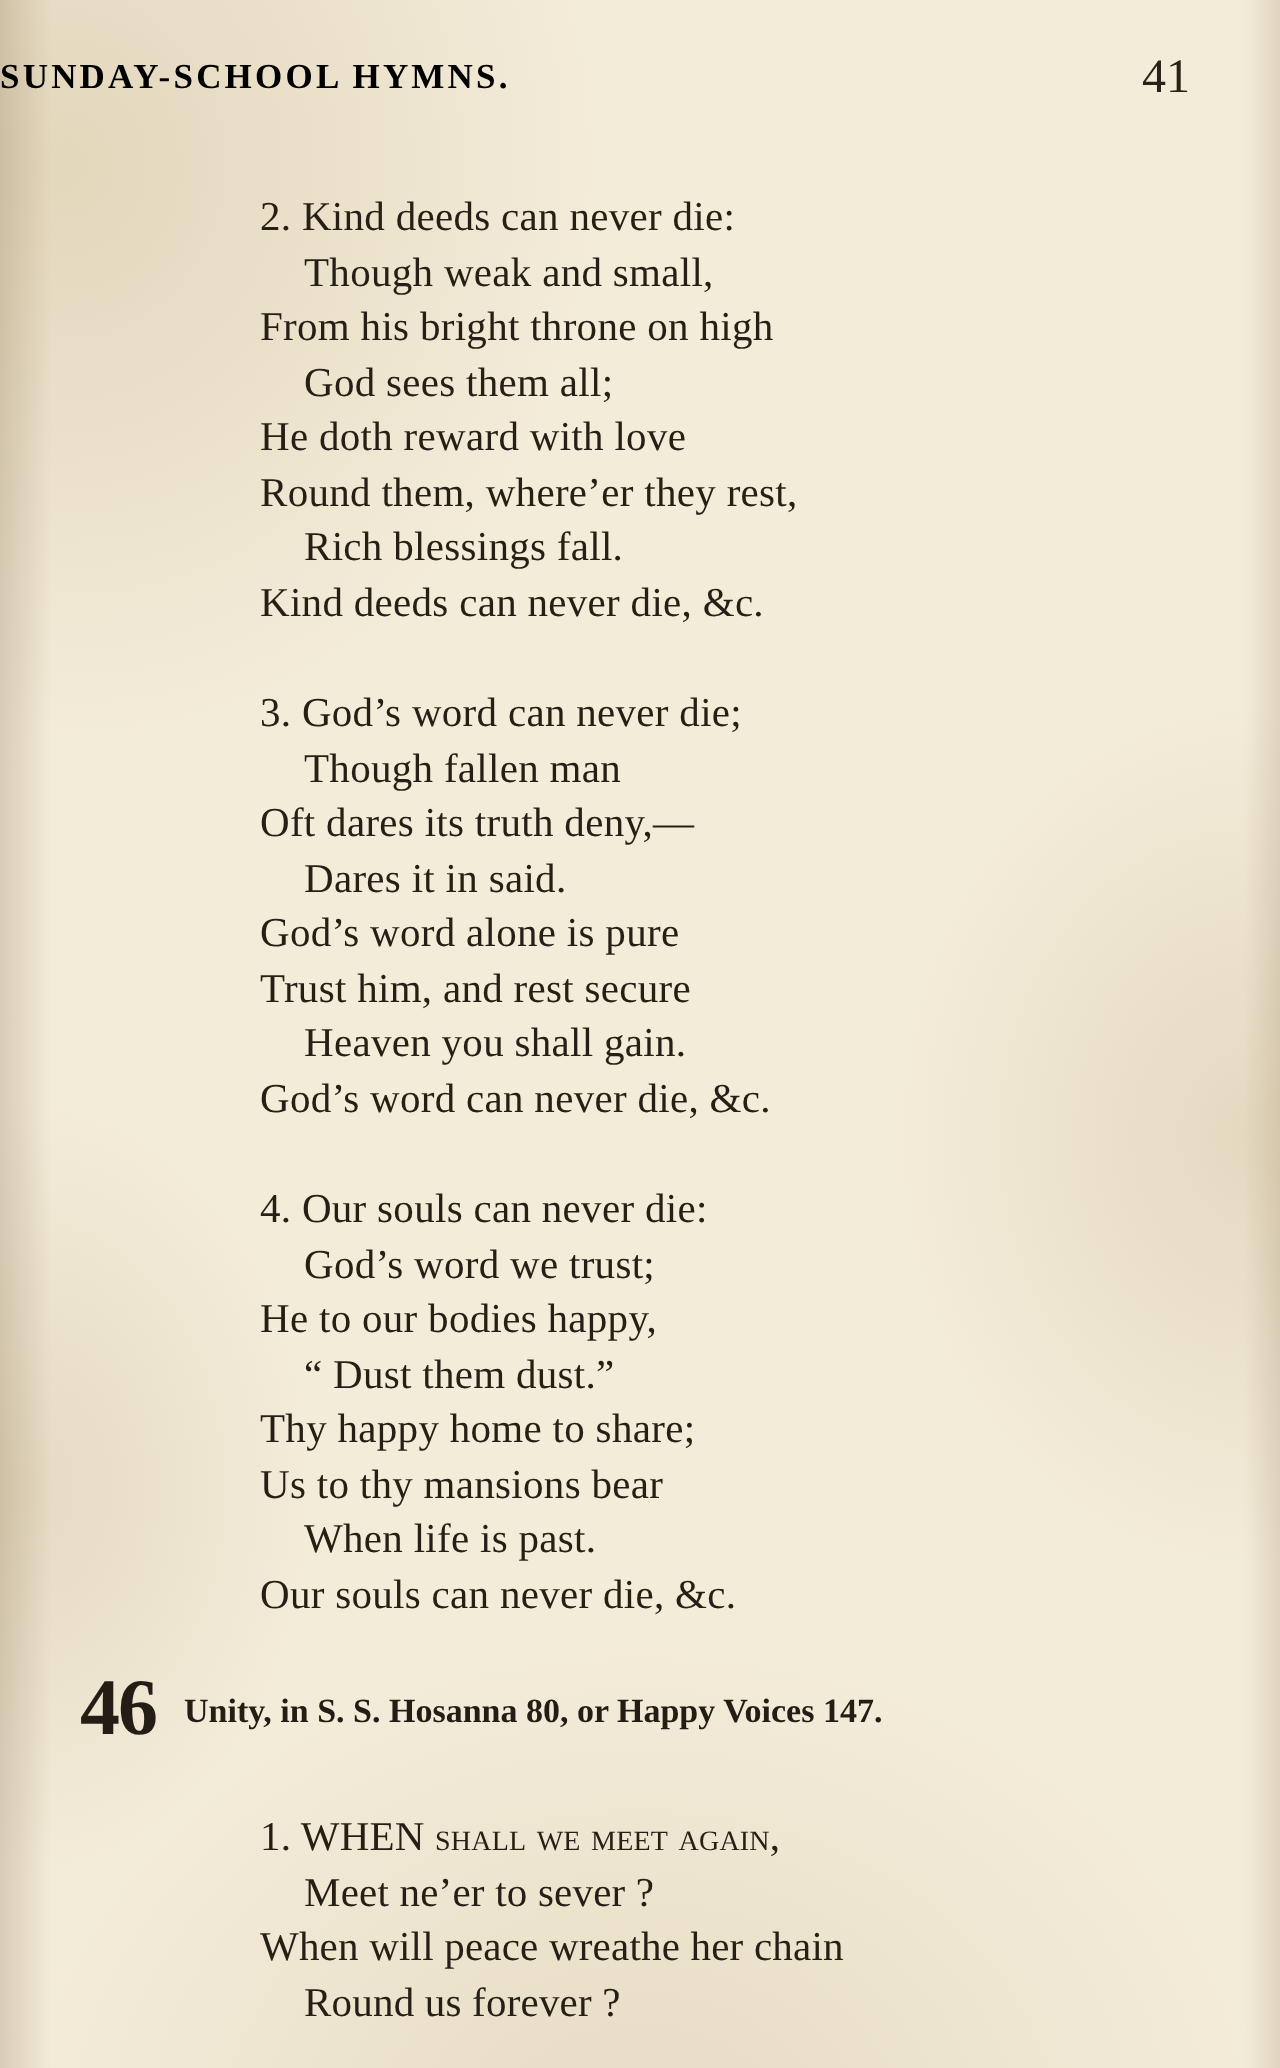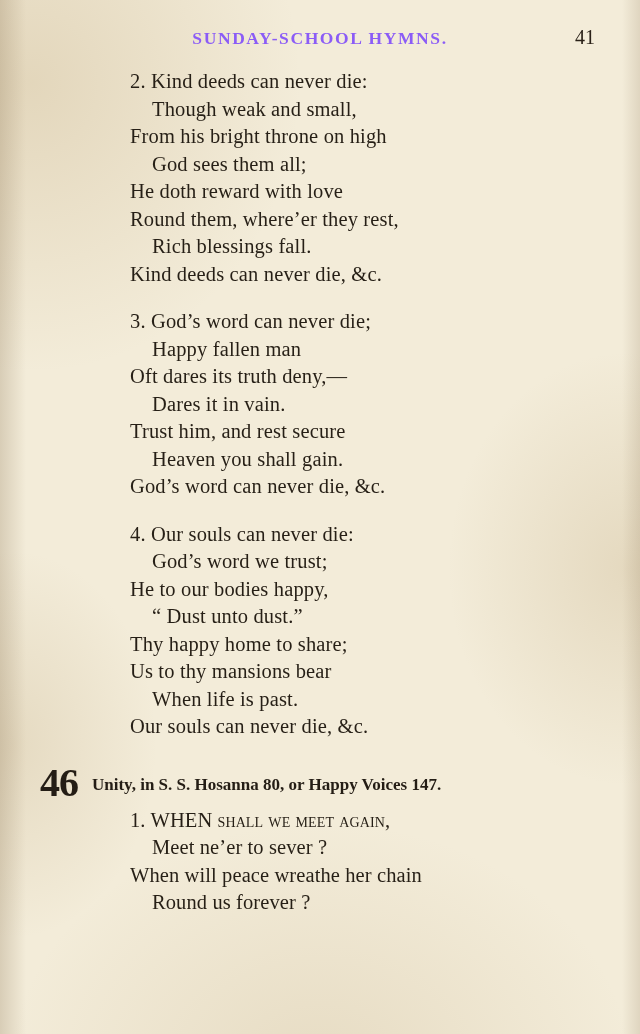--- a/index.html
+++ b/index.html
@@ -35,32 +35,31 @@
     position: absolute;
     top: 28px;
     left: 0;
     right: 0;
     height: 26px;
   }
   .running-title {
     position: absolute;
     left: 0;
     right: 0;
-    text-align: center;
     font-size: 17.5px;
     letter-spacing: 1.6px;
     font-weight: bold;
-    color: #8b5cf6;
+    color: #000000;
     font-family: "Liberation Serif", serif;
   }
   .page-number {
     position: absolute;
     right: 45px;
     top: -2px;
-    font-size: 20px;
+    font-size: 24px;
     color: #2a2118;
     font-family: "Liberation Serif", serif;
   }
   .body-col {
     position: absolute;
     top: 68px;
     left: 130px;
     width: 420px;
   }
   .stanza {
@@ -70,20 +69,21 @@
     font-size: 20.5px;
     line-height: 27.5px;
     color: #261f16;
     white-space: pre;
     letter-spacing: 0.15px;
   }
   .indent-0 { padding-left: 0; }
   .indent-1 { padding-left: 22px; }
   .stanza-first {
     padding-left: 0;
+    margin-top: 28px;
   }
   .hymn-head {
     position: relative;
     margin-top: 26px;
     margin-bottom: 0;
     height: 40px;
   }
   .hymn-number {
     position: absolute;
     left: -90px;
@@ -147,33 +147,34 @@
       <div class="line indent-0">From his bright throne on high</div>
       <div class="line indent-1">God sees them all;</div>
       <div class="line indent-0">He doth reward with love</div>
       <div class="line indent-0">Round them, where’er they rest,</div>
       <div class="line indent-1">Rich blessings fall.</div>
       <div class="line indent-0">Kind deeds can never die, &amp;c.</div>
     </div>
 
     <div class="stanza">
       <div class="line indent-0 stanza-first">3. God’s word can never die;</div>
-      <div class="line indent-1">Happy fallen man</div>
+      <div class="line indent-1">Though fallen man</div>
       <div class="line indent-0">Oft dares its truth deny,—</div>
-      <div class="line indent-1">Dares it in vain.</div>
+      <div class="line indent-1">Dares it in said.</div>
+      <div class="line indent-0">God’s word alone is pure</div>
       <div class="line indent-0">Trust him, and rest secure</div>
       <div class="line indent-1">Heaven you shall gain.</div>
       <div class="line indent-0">God’s word can never die, &amp;c.</div>
     </div>
 
     <div class="stanza">
       <div class="line indent-0 stanza-first">4. Our souls can never die:</div>
       <div class="line indent-1">God’s word we trust;</div>
       <div class="line indent-0">He to our bodies happy,</div>
-      <div class="line indent-1">“ Dust unto dust.”</div>
+      <div class="line indent-1">“ Dust them dust.”</div>
       <div class="line indent-0">Thy happy home to share;</div>
       <div class="line indent-0">Us to thy mansions bear</div>
       <div class="line indent-1">When life is past.</div>
       <div class="line indent-0">Our souls can never die, &amp;c.</div>
     </div>
 
     <div class="hymn-head">
       <div class="hymn-number">46</div>
       <div class="hymn-tune">Unity, in S. S. Hosanna 80, or Happy Voices 147.</div>
     </div>

